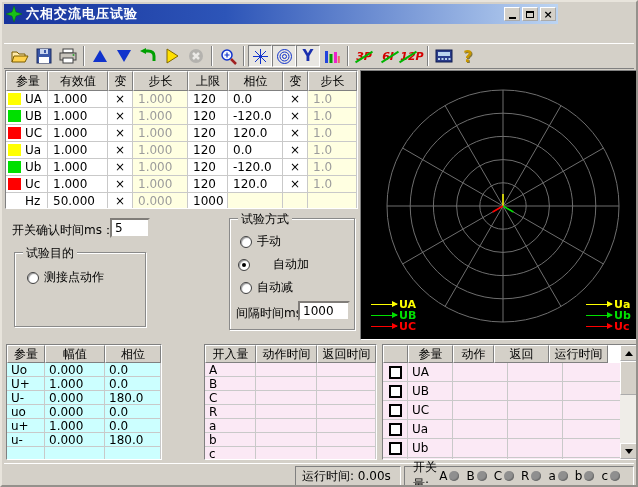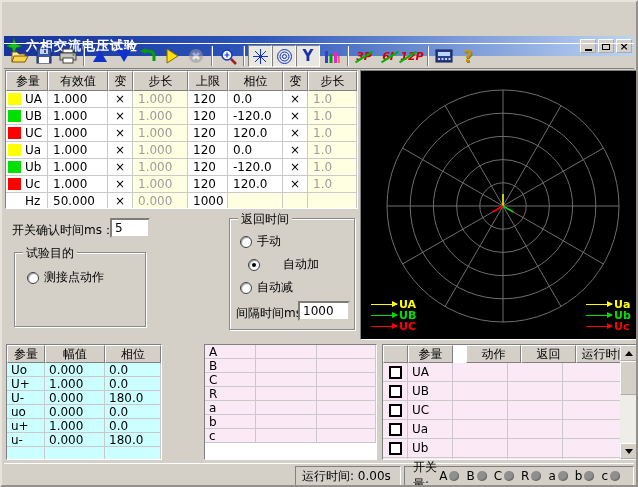--- a/index.html
+++ b/index.html
@@ -2,23 +2,23 @@
 <html><head>
 <meta charset="utf-8">
 <style>
   html,body{margin:0;padding:0;background:#808080;}
   *{box-sizing:border-box;}
   .win{position:relative;width:638px;height:487px;background:#d4d0c8;
        border:2px outset #e8e4dc;font-family:"DejaVu Sans",sans-serif;
        font-size:12px;color:#000;overflow:hidden;}
   .abs{position:absolute;}
   
-  .titlebar{left:2px;top:2px;width:630px;height:20px;
+  .titlebar{left:2px;top:2px;width:554px;height:20px;
     background:linear-gradient(90deg,#17339c 0%,#2d55b8 40%,#bcd4f2 100%);
-    display:flex;align-items:center;padding:0 2px;margin-top:32px;}
+    display:flex;align-items:center;padding:0 2px;}
   .title-text{color:#fff;font-weight:bold;font-size:13px;margin-left:4px;
     letter-spacing:1px;white-space:nowrap;}
   .winbtns{margin-left:auto;display:flex;gap:2px;}
   .wbtn{width:16px;height:14px;background:#d4d0c8;border:1px outset #fff;
     display:flex;align-items:center;justify-content:center;font-size:9px;
     font-weight:bold;line-height:1;}
   .glyph-min{width:7px;height:2px;background:#000;margin-top:7px;}
   .glyph-max{width:8px;height:7px;border:1px solid #000;border-top:2px solid #000;}
   .glyph-close{font-size:11px;font-weight:bold;}
   
@@ -393,26 +393,26 @@
 
   <div class="abs gbox" style="left:12px;top:250px;width:132px;height:75px;">
     <span class="gtitle">试验目的</span>
     <div class="radio-row" style="left:12px;top:16px;">
       <span class="radio"></span>
       <span>测接点动作</span>
     </div>
   </div>
 
   <div class="abs gbox" style="left:227px;top:216px;width:126px;height:112px;">
-    <span class="gtitle">返回时间</span>
+    <span class="gtitle">试验方式</span>
     <div class="radio-row" style="left:10px;top:14px;">
       <span class="radio"></span>
       <span>手动</span>
     </div>
-    <div class="radio-row" style="left:18px;top:37px;gap:23px;">
+    <div class="radio-row" style="left:8px;top:37px;gap:23px;">
       <span class="radio on"></span>
       <span>自动加</span>
     </div>
     <div class="radio-row" style="left:10px;top:60px;">
       <span class="radio"></span>
       <span>自动减</span>
     </div>
     <span class="abs" style="left:6px;top:86px;">间隔时间ms</span>
     <input class="abs field" style="left: 68px; top: 82px; width: 52px;" value="1000">
   </div>
@@ -454,20 +454,25 @@
       <div class="bc cyan" style="width:56px;">180.0</div>
     </div>
     <div class="br" style="height:14px;">
       <div class="bc cyan" style="width:38px;"></div>
       <div class="bc cyan" style="width:60px;"></div>
       <div class="bc cyan" style="width:56px;"></div>
     </div>
   </div>
 
   <div class="abs btable" style="left:202px;top:342px;width:173px;height:116px;">
+    <div class="bhead">
+      <div class="bh" style="width:51px;">开入量</div>
+      <div class="bh" style="width:61px;">动作时间</div>
+      <div class="bh" style="width:59px;">返回时间</div>
+    </div>
     <div class="br" style="height:14px;">
       <div class="bc pink" style="width:51px;">A</div>
       <div class="bc pink" style="width:61px;"></div>
       <div class="bc pink" style="width:59px;"></div>
     </div>
     <div class="br" style="height:14px;">
       <div class="bc pink" style="width:51px;">B</div>
       <div class="bc pink" style="width:61px;"></div>
       <div class="bc pink" style="width:59px;"></div>
     </div>
@@ -495,21 +500,21 @@
       <div class="bc pink" style="width:51px;">c</div>
       <div class="bc pink" style="width:61px;"></div>
       <div class="bc pink" style="width:59px;"></div>
     </div>
   </div>
 
   <div class="abs btable" style="left:380px;top:342px;width:256px;height:116px;">
     <div class="bhead">
       <div class="bh" style="width:25px;"></div>
       <div class="bh" style="width:45px;">参量</div>
-      <div class="bh" style="width:55px;margin-left:13px;">动作</div>
+      <div class="bh" style="width:41px;">动作</div>
       <div class="bh" style="width:55px;">返回</div>
       <div class="bh" style="width:59px;">运行时间</div>
     </div>
     <div class="br" style="height:19px;">
       <div class="bc pink" style="width:25px;justify-content:center;padding-left:0;">
           <span class="cb"></span>
         </div>
       <div class="bc pink" style="width:45px;">UA</div>
       <div class="bc pink" style="width:55px;"></div>
       <div class="bc pink" style="width:55px;"></div>

